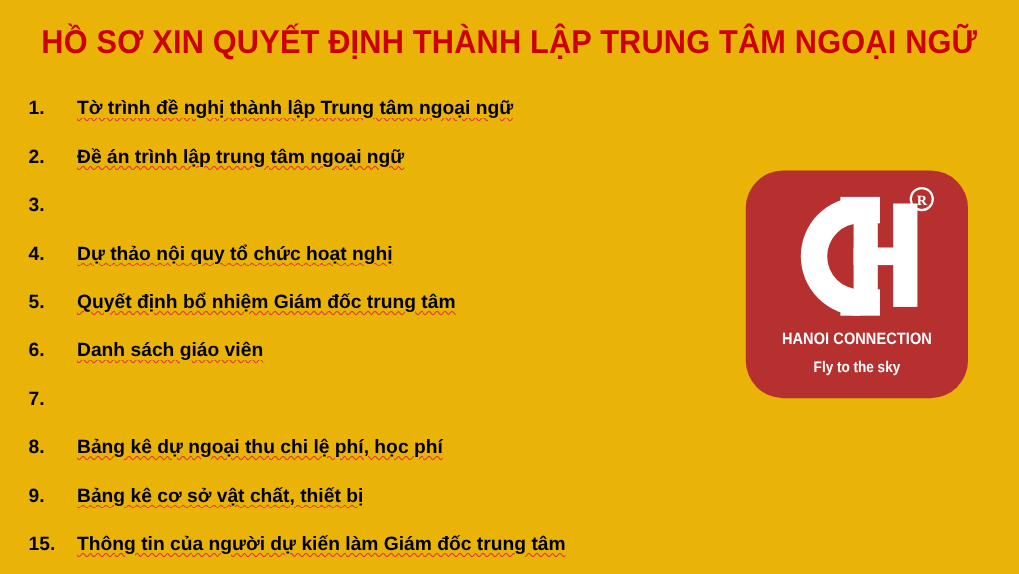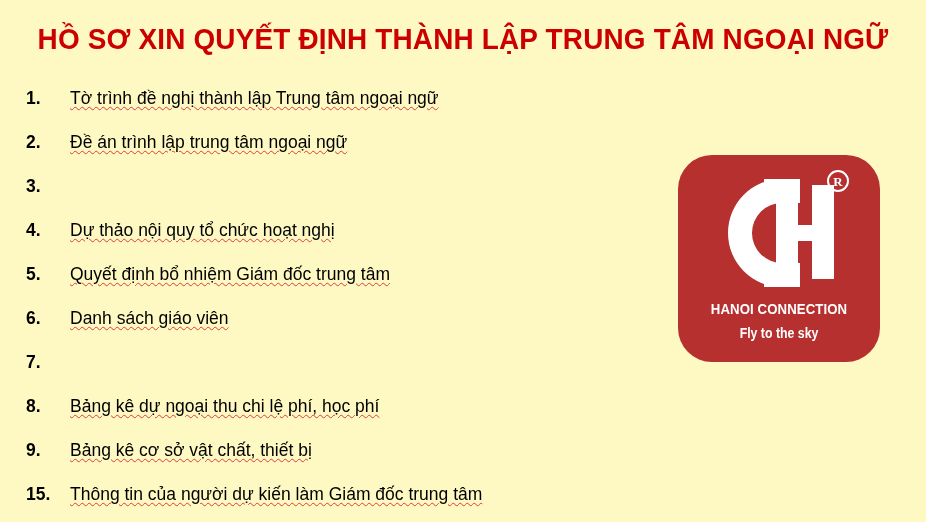--- a/index.html
+++ b/index.html
@@ -10,21 +10,21 @@
   body {
     width: 926px;
     height: 522px;
     overflow: hidden;
     font-family: "Liberation Sans", "DejaVu Sans", sans-serif;
   }
   #slide {
     position: relative;
     width: 926px;
     height: 522px;
-    background: #fef9c3;
+    background: #eab308;
     overflow: hidden;
   }
 
   
   #slide-title {
     position: absolute;
     left: 0;
     top: 22px;
     width: 926px;
     text-align: center;
@@ -64,21 +64,21 @@
     width: 44px;
     flex: 0 0 44px;
     text-align: left;
     color: #000000;
     font-weight: bold;
     font-size: 17.5px;
   }
   .li-text {
     display: inline-block;
     color: #000000;
-    font-weight: normal;
+    font-weight: bold;
     font-size: 17.5px;
     
     text-decoration: underline;
     text-decoration-style: wavy;
     text-decoration-color: #e03a3a;
     text-decoration-thickness: 1px;
     text-underline-offset: 2px;
     -webkit-text-decoration-line: underline;
     -webkit-text-decoration-style: wavy;
     -webkit-text-decoration-color: #e03a3a;

